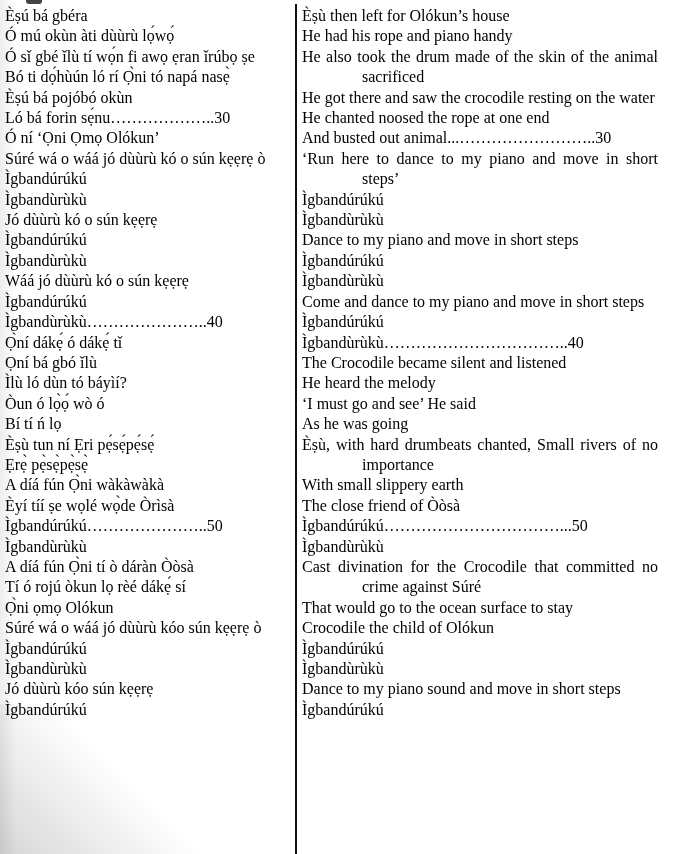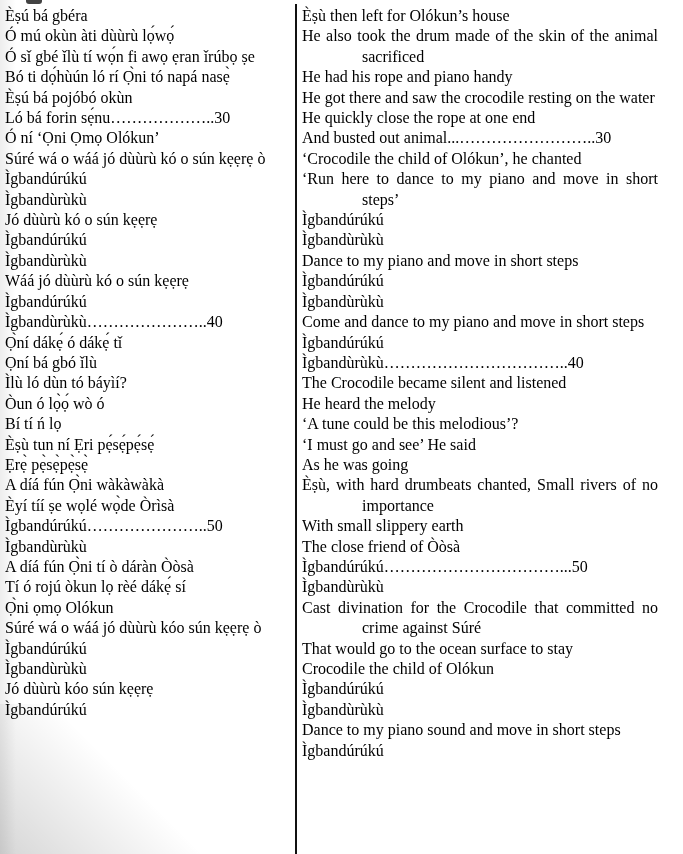--- a/index.html
+++ b/index.html
@@ -118,38 +118,36 @@
       <p>Ìgbandúrúkú</p>
       <p>Ìgbandùrùkù</p>
       <p>Jó dùùrù kóo sún kẹẹrẹ</p>
       <p>Ìgbandúrúkú</p>
     </div>
 
   <div class="divider"></div>
 
   <div class="col col-right">
       <p>Èṣù then left for Olókun’s house</p>
+      <p>He had his rope and piano handy</p>
       <p>He also took the drum made of the skin of the animal sacrificed</p>
-      <p>He had his rope and piano handy</p>
       <p>He got there and saw the crocodile resting on the water</p>
-      <p>He quickly close the rope at one end</p>
+      <p>He chanted noosed the rope at one end</p>
       <p>And busted out animal...……………………..30</p>
-      <p>‘Crocodile the child of Olókun’, he chanted</p>
       <p>‘Run here to dance to my piano and move in short steps’</p>
       <p>Ìgbandúrúkú</p>
       <p>Ìgbandùrùkù</p>
       <p>Dance to my piano and move in short steps</p>
       <p>Ìgbandúrúkú</p>
       <p>Ìgbandùrùkù</p>
       <p>Come and dance to my piano and move in short steps</p>
       <p>Ìgbandúrúkú</p>
       <p>Ìgbandùrùkù……………………………..40</p>
       <p>The Crocodile became silent and listened</p>
       <p>He heard the melody</p>
-      <p>‘A tune could be this melodious’?</p>
       <p>‘I must go and see’ He said</p>
       <p>As he was going</p>
       <p>Èṣù, with hard drumbeats chanted, Small rivers of no importance</p>
       <p>With small slippery earth</p>
       <p>The close friend of Òòsà</p>
       <p>Ìgbandúrúkú……………………………...50</p>
       <p>Ìgbandùrùkù</p>
       <p>Cast divination for the Crocodile that committed no crime against Súré</p>
       <p>That would go to the ocean surface to stay</p>
       <p>Crocodile the child of Olókun</p>

